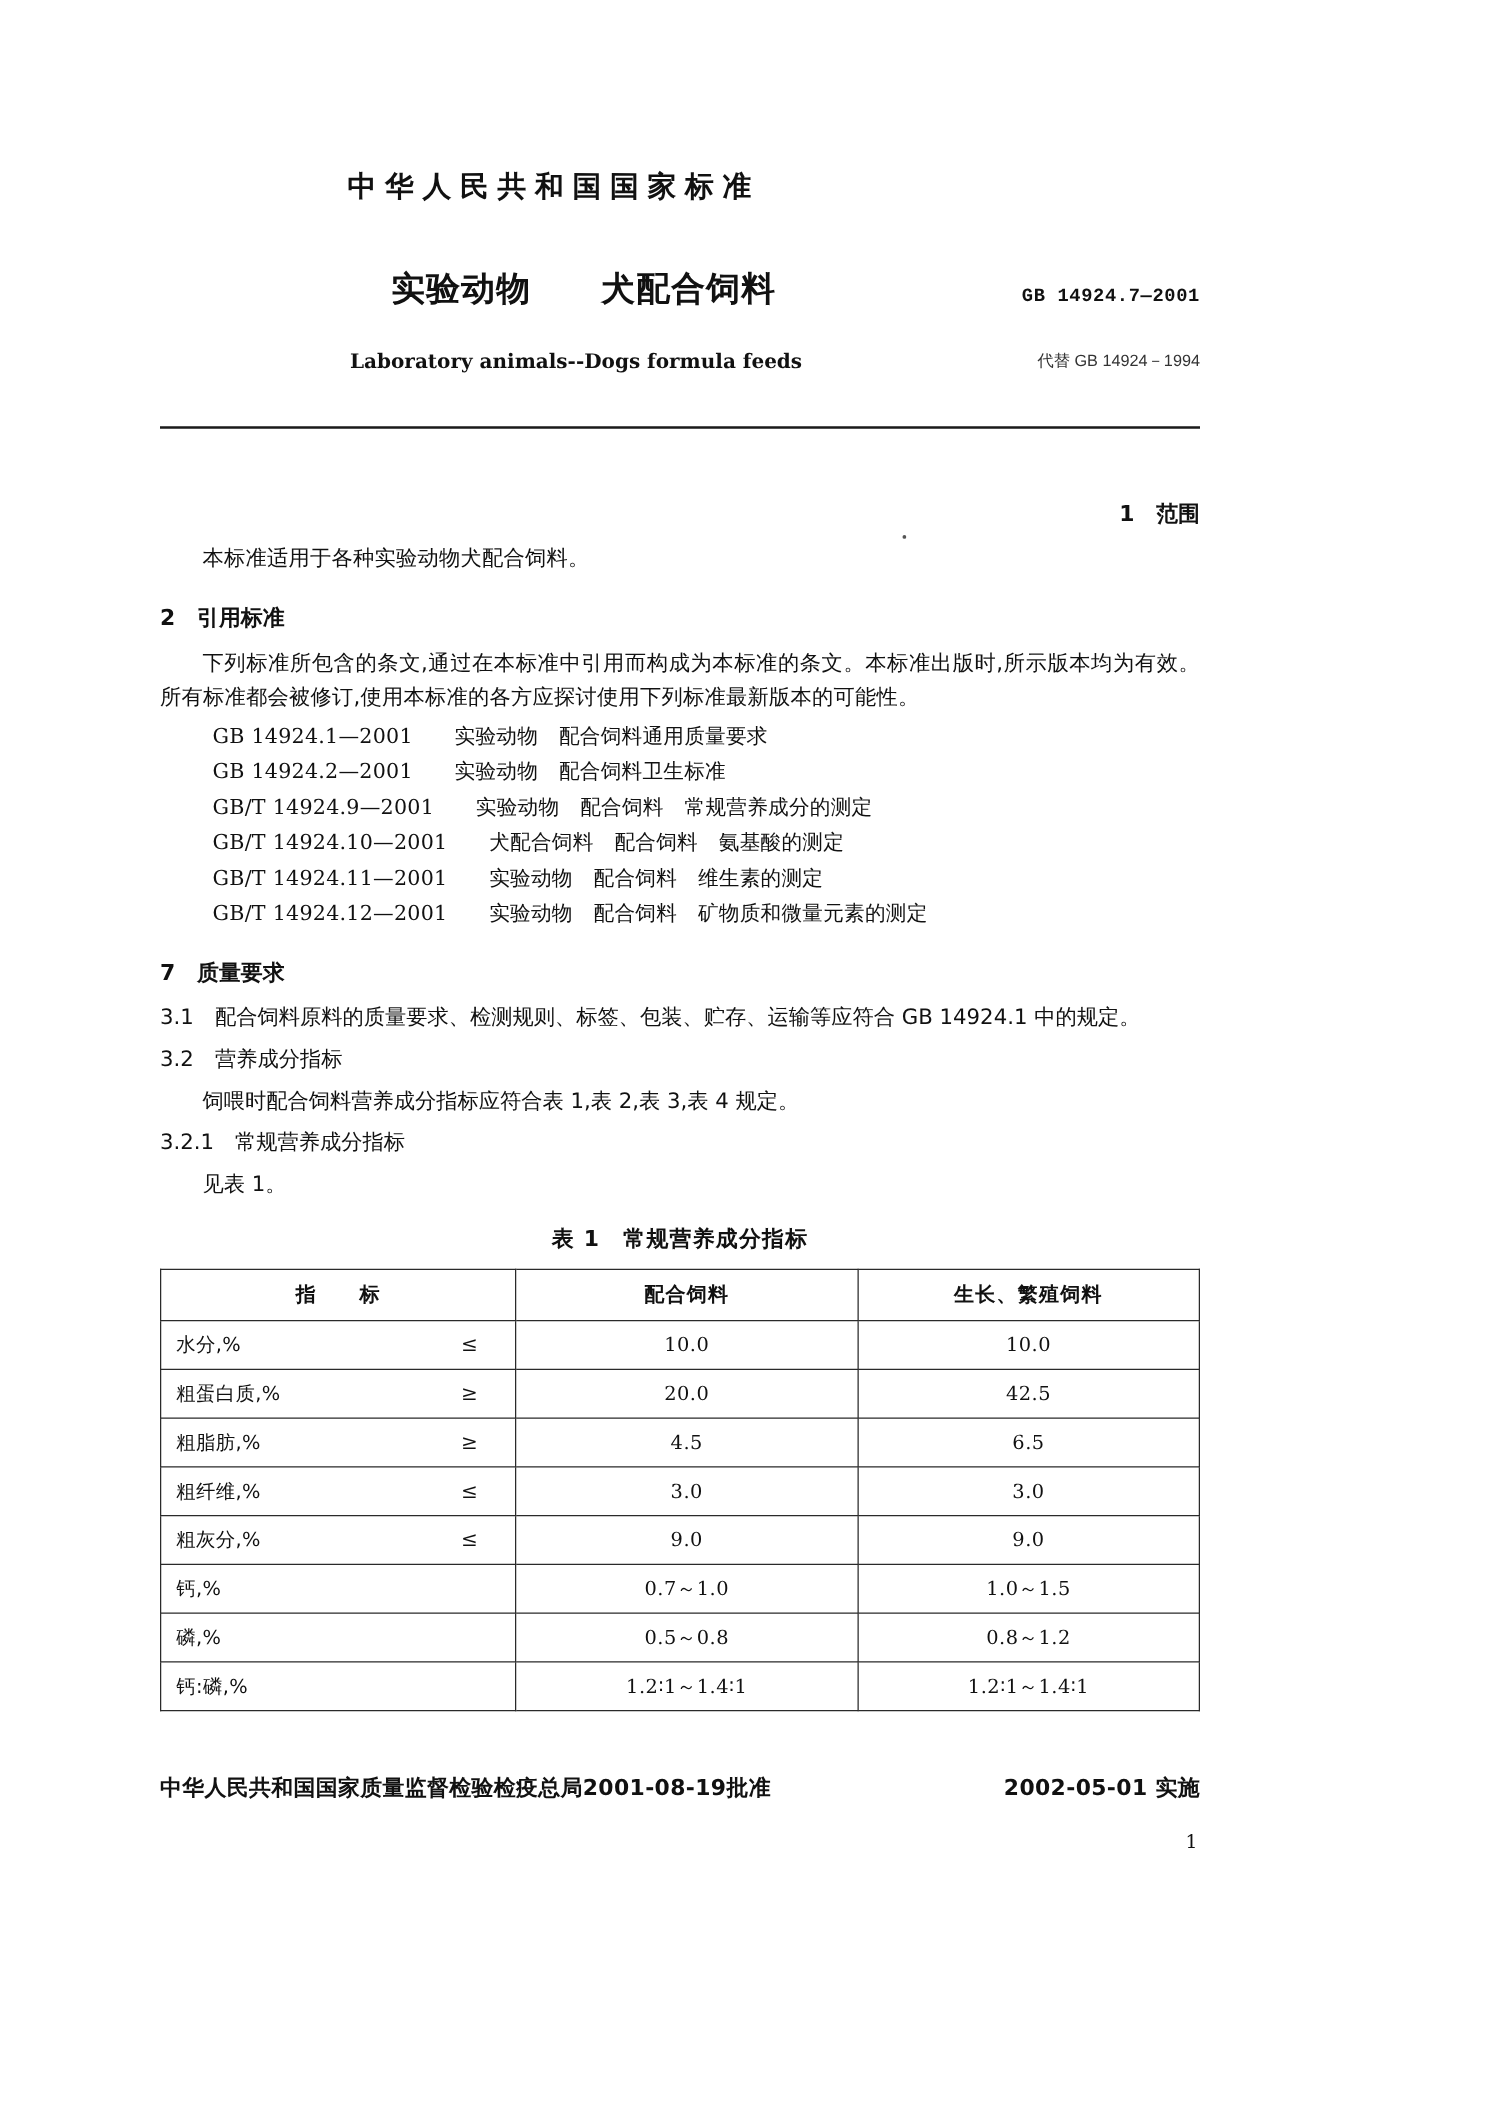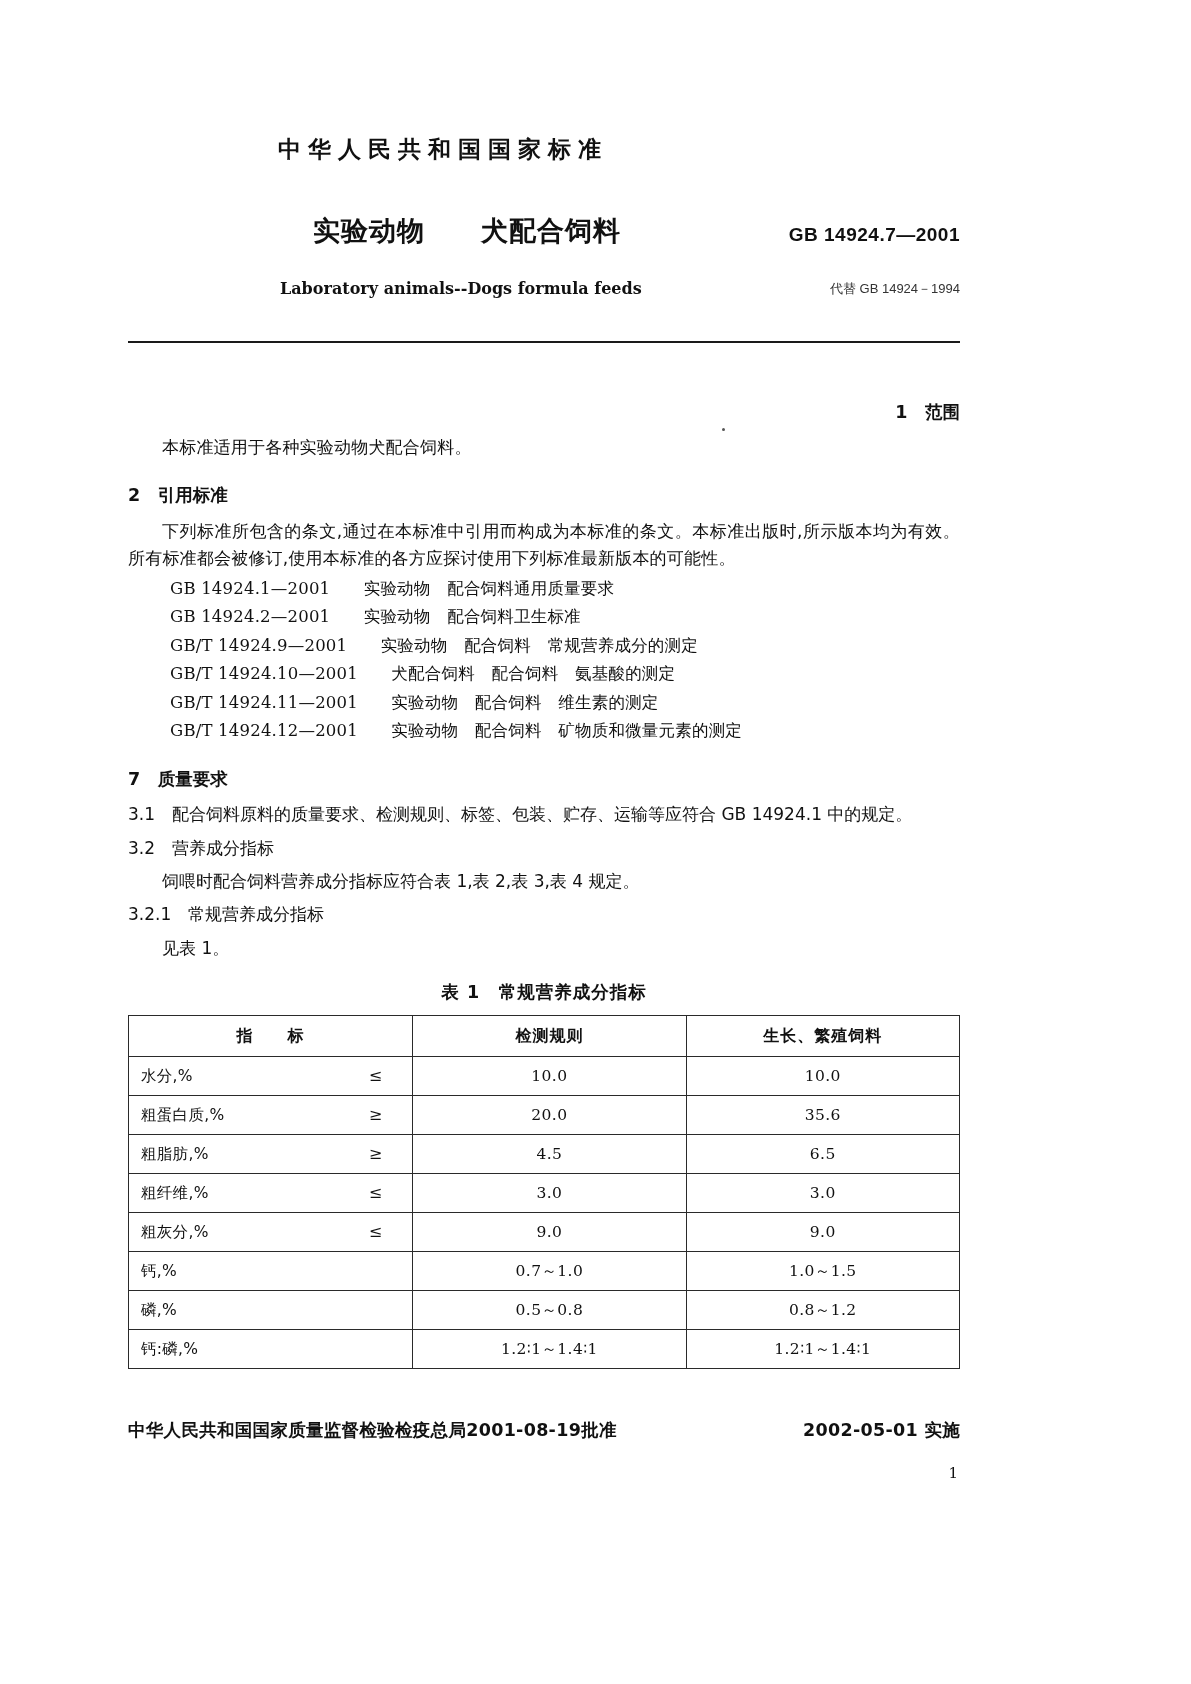--- a/index.html
+++ b/index.html
@@ -44,22 +44,22 @@
     margin-top: 48px;
   }
   .doc-title {
     font-size: 27px;
     font-weight: 700;
     letter-spacing: 1px;
     margin-left: 185px;
     white-space: pre;
   }
   .std-number {
-    font-family: Liberation Sans, sans-serif;
-    font-size: 19px;
+    font-family: Liberation Mono, monospace;
+    font-size: 15px;
     font-weight: 700;
     letter-spacing: 0.5px;
     padding-bottom: 3px;
     white-space: pre;
   }
   .subtitle-row {
     display: flex;
     align-items: flex-end;
     justify-content: space-between;
     margin-top: 30px;
@@ -275,21 +275,21 @@
 
       <table class="spec">
         <colgroup>
           <col class="col-ind">
             <col class="col-a">
             <col class="col-b">
         </colgroup>
         <tbody>
           <tr class="head">
             <td>指　　标</td>
-            <td>检测规则</td>
+            <td>配合饲料</td>
             <td>生长、繁殖饲料</td>
           </tr>
 
           <tr>
             <td class="indicator">
                 <div class="wrap">
                   <span class="name">水分,%</span>
                   <span class="op">≤</span>
                 </div>
               </td>
@@ -297,21 +297,21 @@
             <td class="value">10.0</td>
           </tr>
           <tr>
             <td class="indicator">
                 <div class="wrap">
                   <span class="name">粗蛋白质,%</span>
                   <span class="op">≥</span>
                 </div>
               </td>
             <td class="value">20.0</td>
-            <td class="value">35.6</td>
+            <td class="value">42.5</td>
           </tr>
           <tr>
             <td class="indicator">
                 <div class="wrap">
                   <span class="name">粗脂肪,%</span>
                   <span class="op">≥</span>
                 </div>
               </td>
             <td class="value">4.5</td>
             <td class="value">6.5</td>

